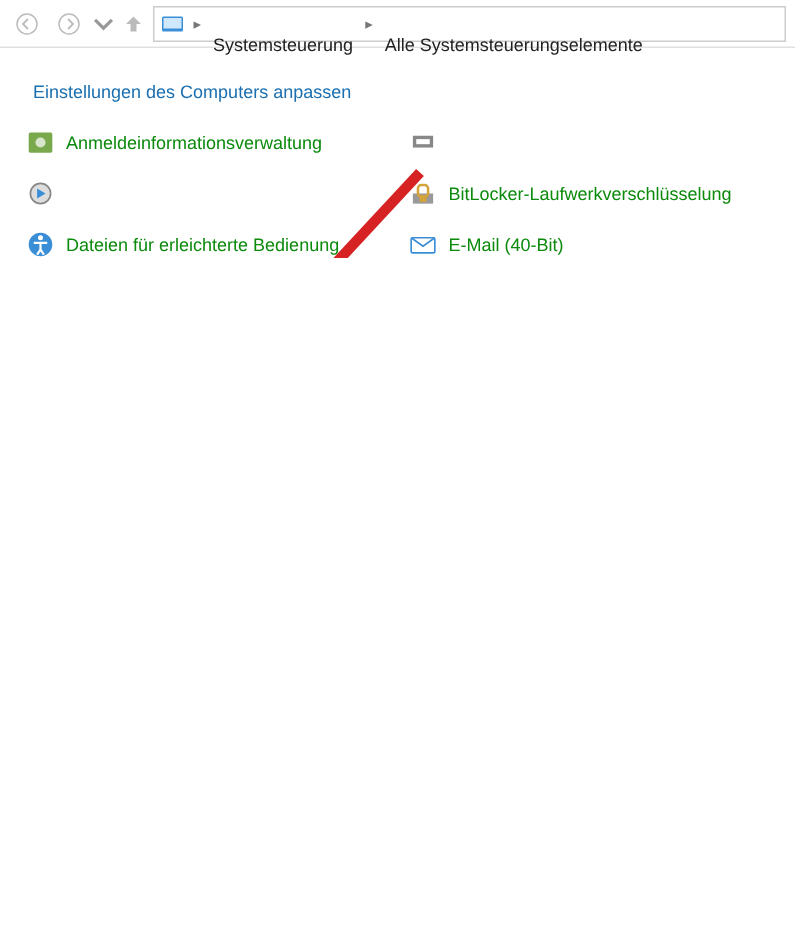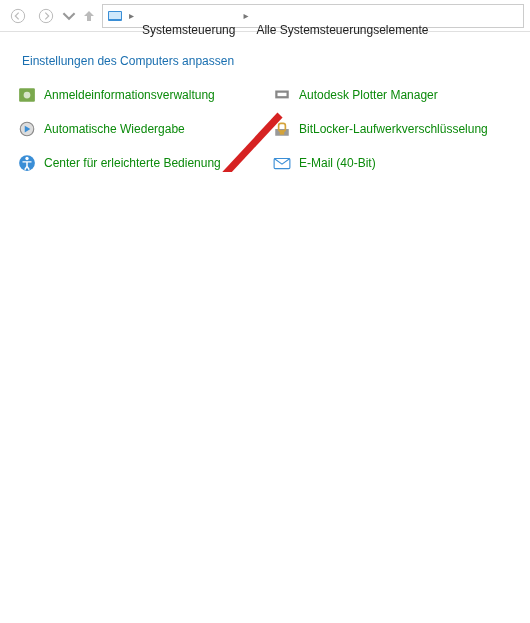--- a/index.html
+++ b/index.html
@@ -96,50 +96,48 @@
       </span>
     <span class="lbl">Anmeldeinformationsverwaltung</span>
   </div>
   <div class="cp-item">
     <span class="ico">
         <svg viewBox="0 0 16 16" width="18" height="18">
           <rect x="2" y="4" width="12" height="7" fill="#888"></rect>
           <rect x="4" y="6" width="8" height="3" fill="#fff"></rect>
         </svg>
       </span>
-    <span class="lbl">Autodesk Plotter Manager</span>
   </div>
   <div class="cp-item">
     <span class="ico">
         <svg viewBox="0 0 16 16" width="18" height="18">
           <circle cx="8" cy="8" r="6" fill="#ddd" stroke="#888"></circle>
           <path d="M6 5l5 3-5 3z" fill="#3a8ed6"></path>
         </svg>
       </span>
-    <span class="lbl">Automatische Wiedergabe</span>
   </div>
   <div class="cp-item">
     <span class="ico">
         <svg viewBox="0 0 16 16" width="18" height="18">
           <rect x="2" y="8" width="12" height="6" fill="#999"></rect>
           <rect x="5" y="3" width="6" height="7" rx="2" fill="none" stroke="#d4a33a" stroke-width="1.5"></rect>
           <rect x="6" y="9" width="4" height="4" fill="#d4a33a"></rect>
         </svg>
       </span>
     <span class="lbl">BitLocker-Laufwerkverschlüsselung</span>
   </div>
   <div class="cp-item">
     <span class="ico">
         <svg viewBox="0 0 16 16" width="18" height="18">
           <circle cx="8" cy="8" r="7" fill="#3a8ed6"></circle>
           <circle cx="8" cy="4" r="1.5" fill="#fff"></circle>
           <path d="M4 7h8M8 7v4m-2 3l2-3 2 3" stroke="#fff" stroke-width="1.3" fill="none"></path>
         </svg>
       </span>
-    <span class="lbl">Center für erleichterte Bedienung</span>
+    <span class="lbl">Dateien für erleichterte Bedienung</span>
   </div>
   <div class="cp-item">
     <span class="ico">
         <svg viewBox="0 0 16 16" width="18" height="18">
           <rect x="1" y="4" width="14" height="9" rx="1" fill="#fff" stroke="#3a8ed6"></rect>
           <path d="M1 4l7 5 7-5" fill="none" stroke="#3a8ed6"></path>
         </svg>
       </span>
     <span class="lbl">E-Mail (40-Bit)</span>
   </div>

